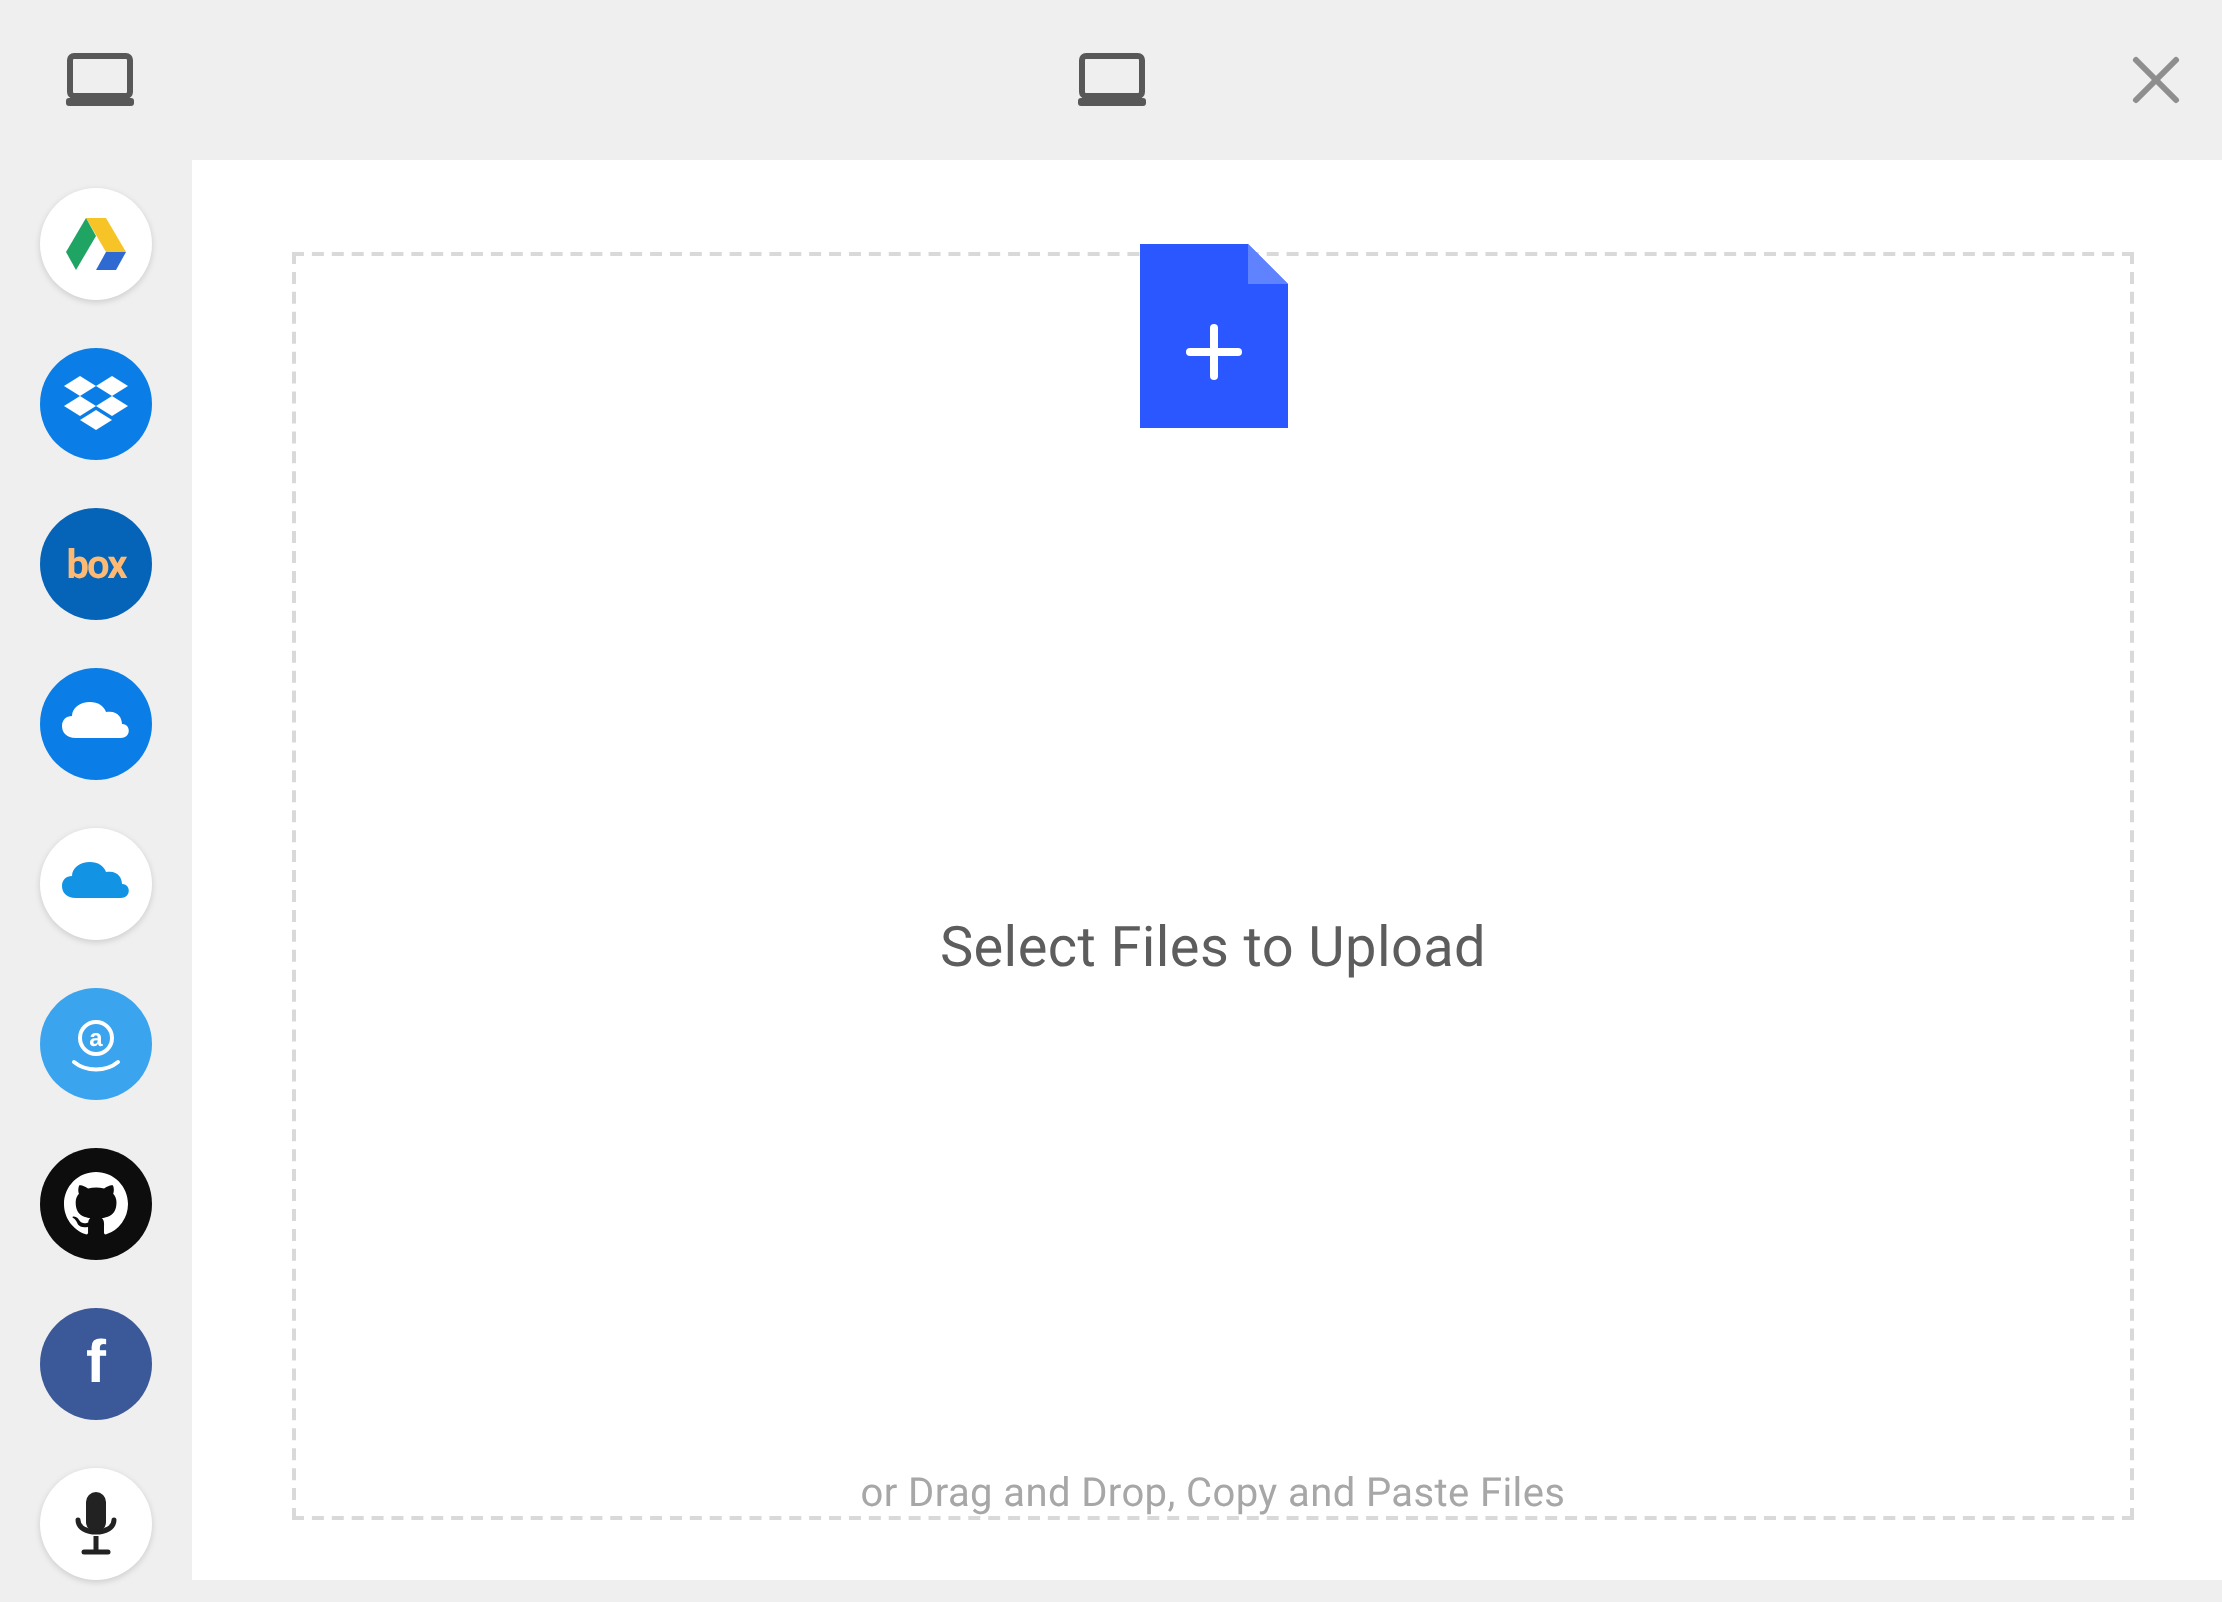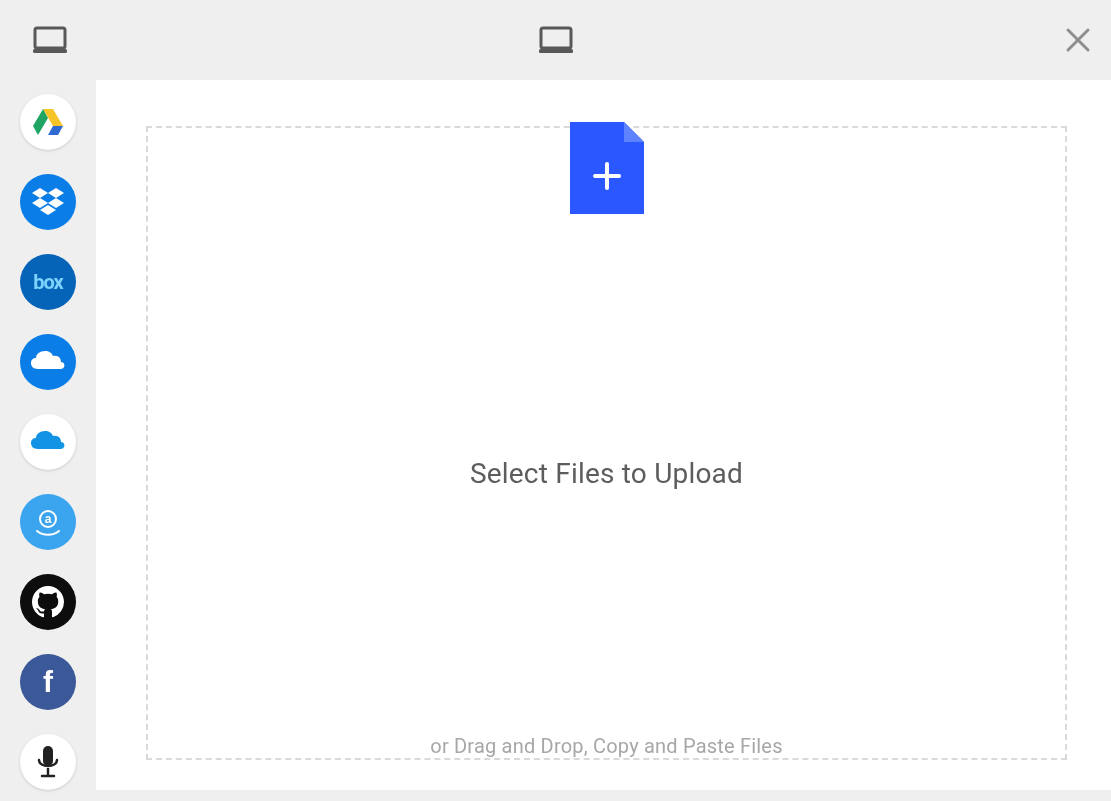--- a/index.html
+++ b/index.html
@@ -85,21 +85,21 @@
       <svg width="32" height="28" viewBox="0 0 32 28">
         <polygon points="8,0 16,5 8,10 0,5" fill="#ffffff"></polygon>
         <polygon points="24,0 32,5 24,10 16,5" fill="#ffffff"></polygon>
         <polygon points="8,10 16,15 8,20 0,15" fill="#ffffff"></polygon>
         <polygon points="24,10 32,15 24,20 16,15" fill="#ffffff"></polygon>
         <polygon points="16,17 24,22 16,27 8,22" fill="#ffffff"></polygon>
       </svg>
     </div>
 
     <div class="src-btn src-box" title="Box">
-      <span style="color:#7dd3fc;font-weight:700;font-size:20px;letter-spacing:-1px;">box</span>
+      <span style="color:#fdba74;font-weight:700;font-size:20px;letter-spacing:-1px;">box</span>
     </div>
 
     <div class="src-btn src-onedrive" title="OneDrive">
       <svg width="34" height="22" viewBox="0 0 34 22">
         <path d="M7 18 C2 18 0 15 0 12 C0 9 2 7 5 7 C5 3 9 0 14 0 C18 0 21 2 22 5 C28 4 30 8 30 11 C33 11 34 14 33 16 C32 18 30 18 28 18 Z" fill="#ffffff"></path>
       </svg>
     </div>
 
     <div class="src-btn src-onedrive2" title="OneDrive Personal">
       <svg width="34" height="22" viewBox="0 0 34 22">

